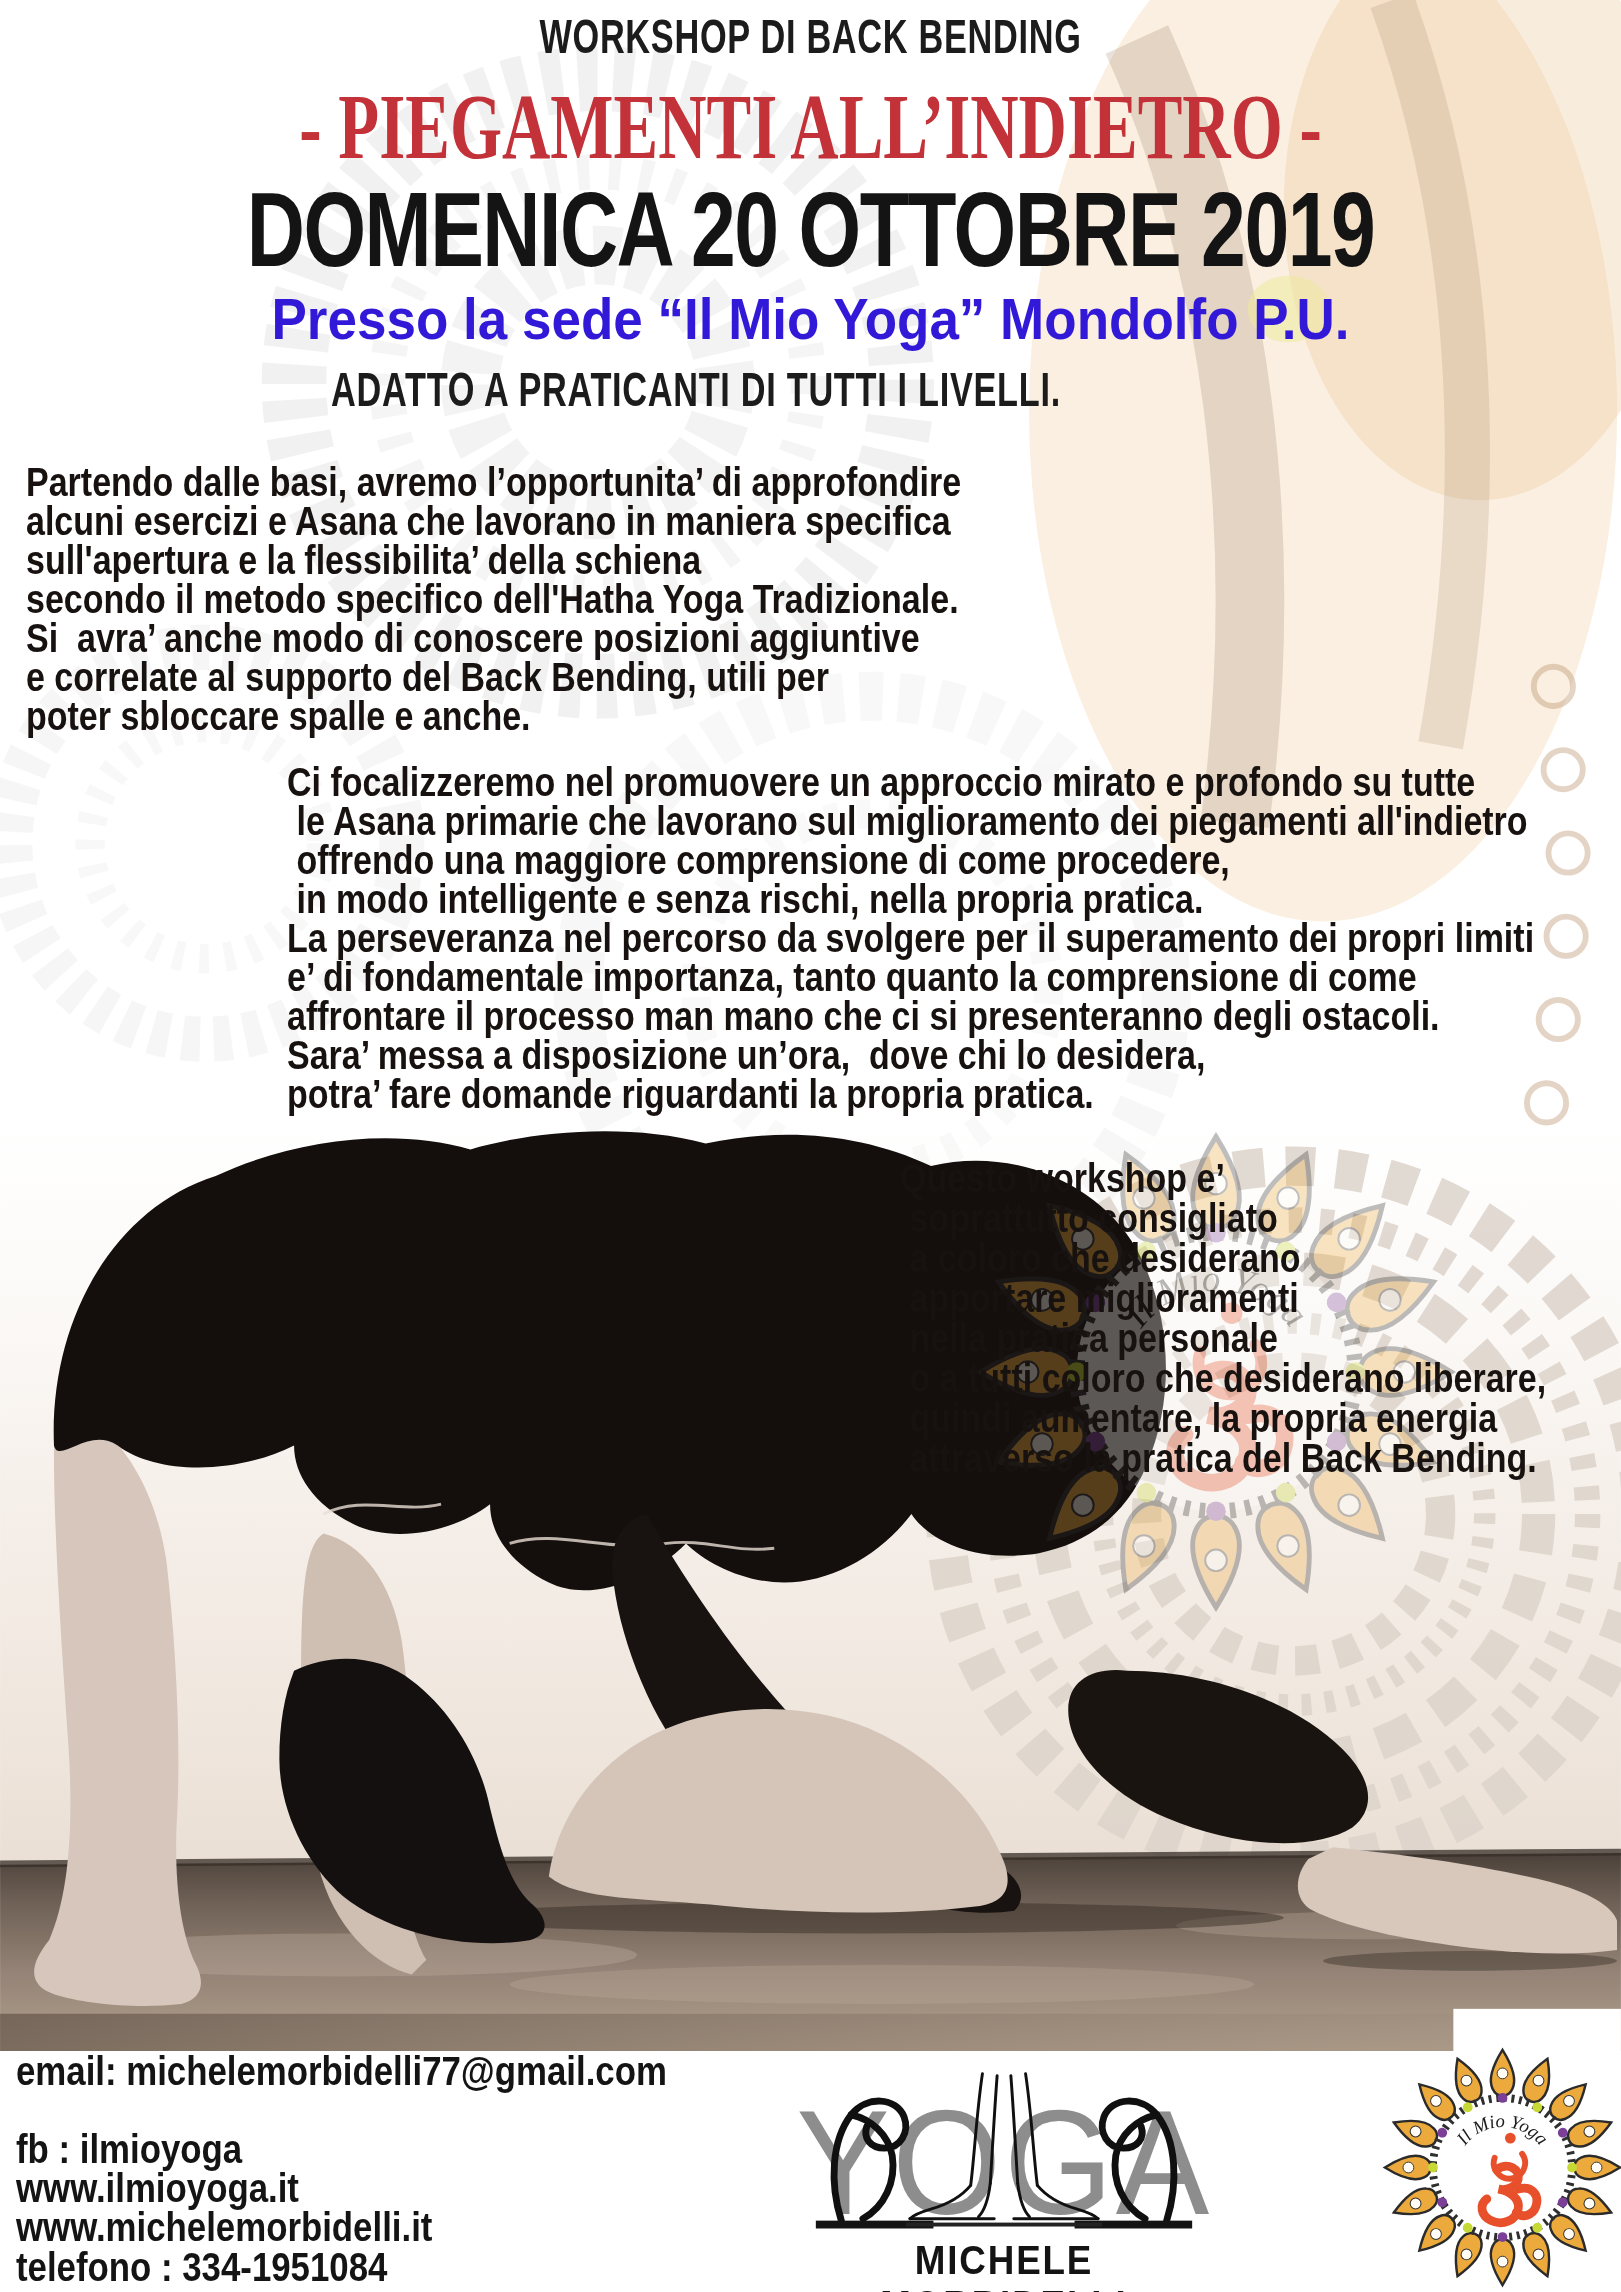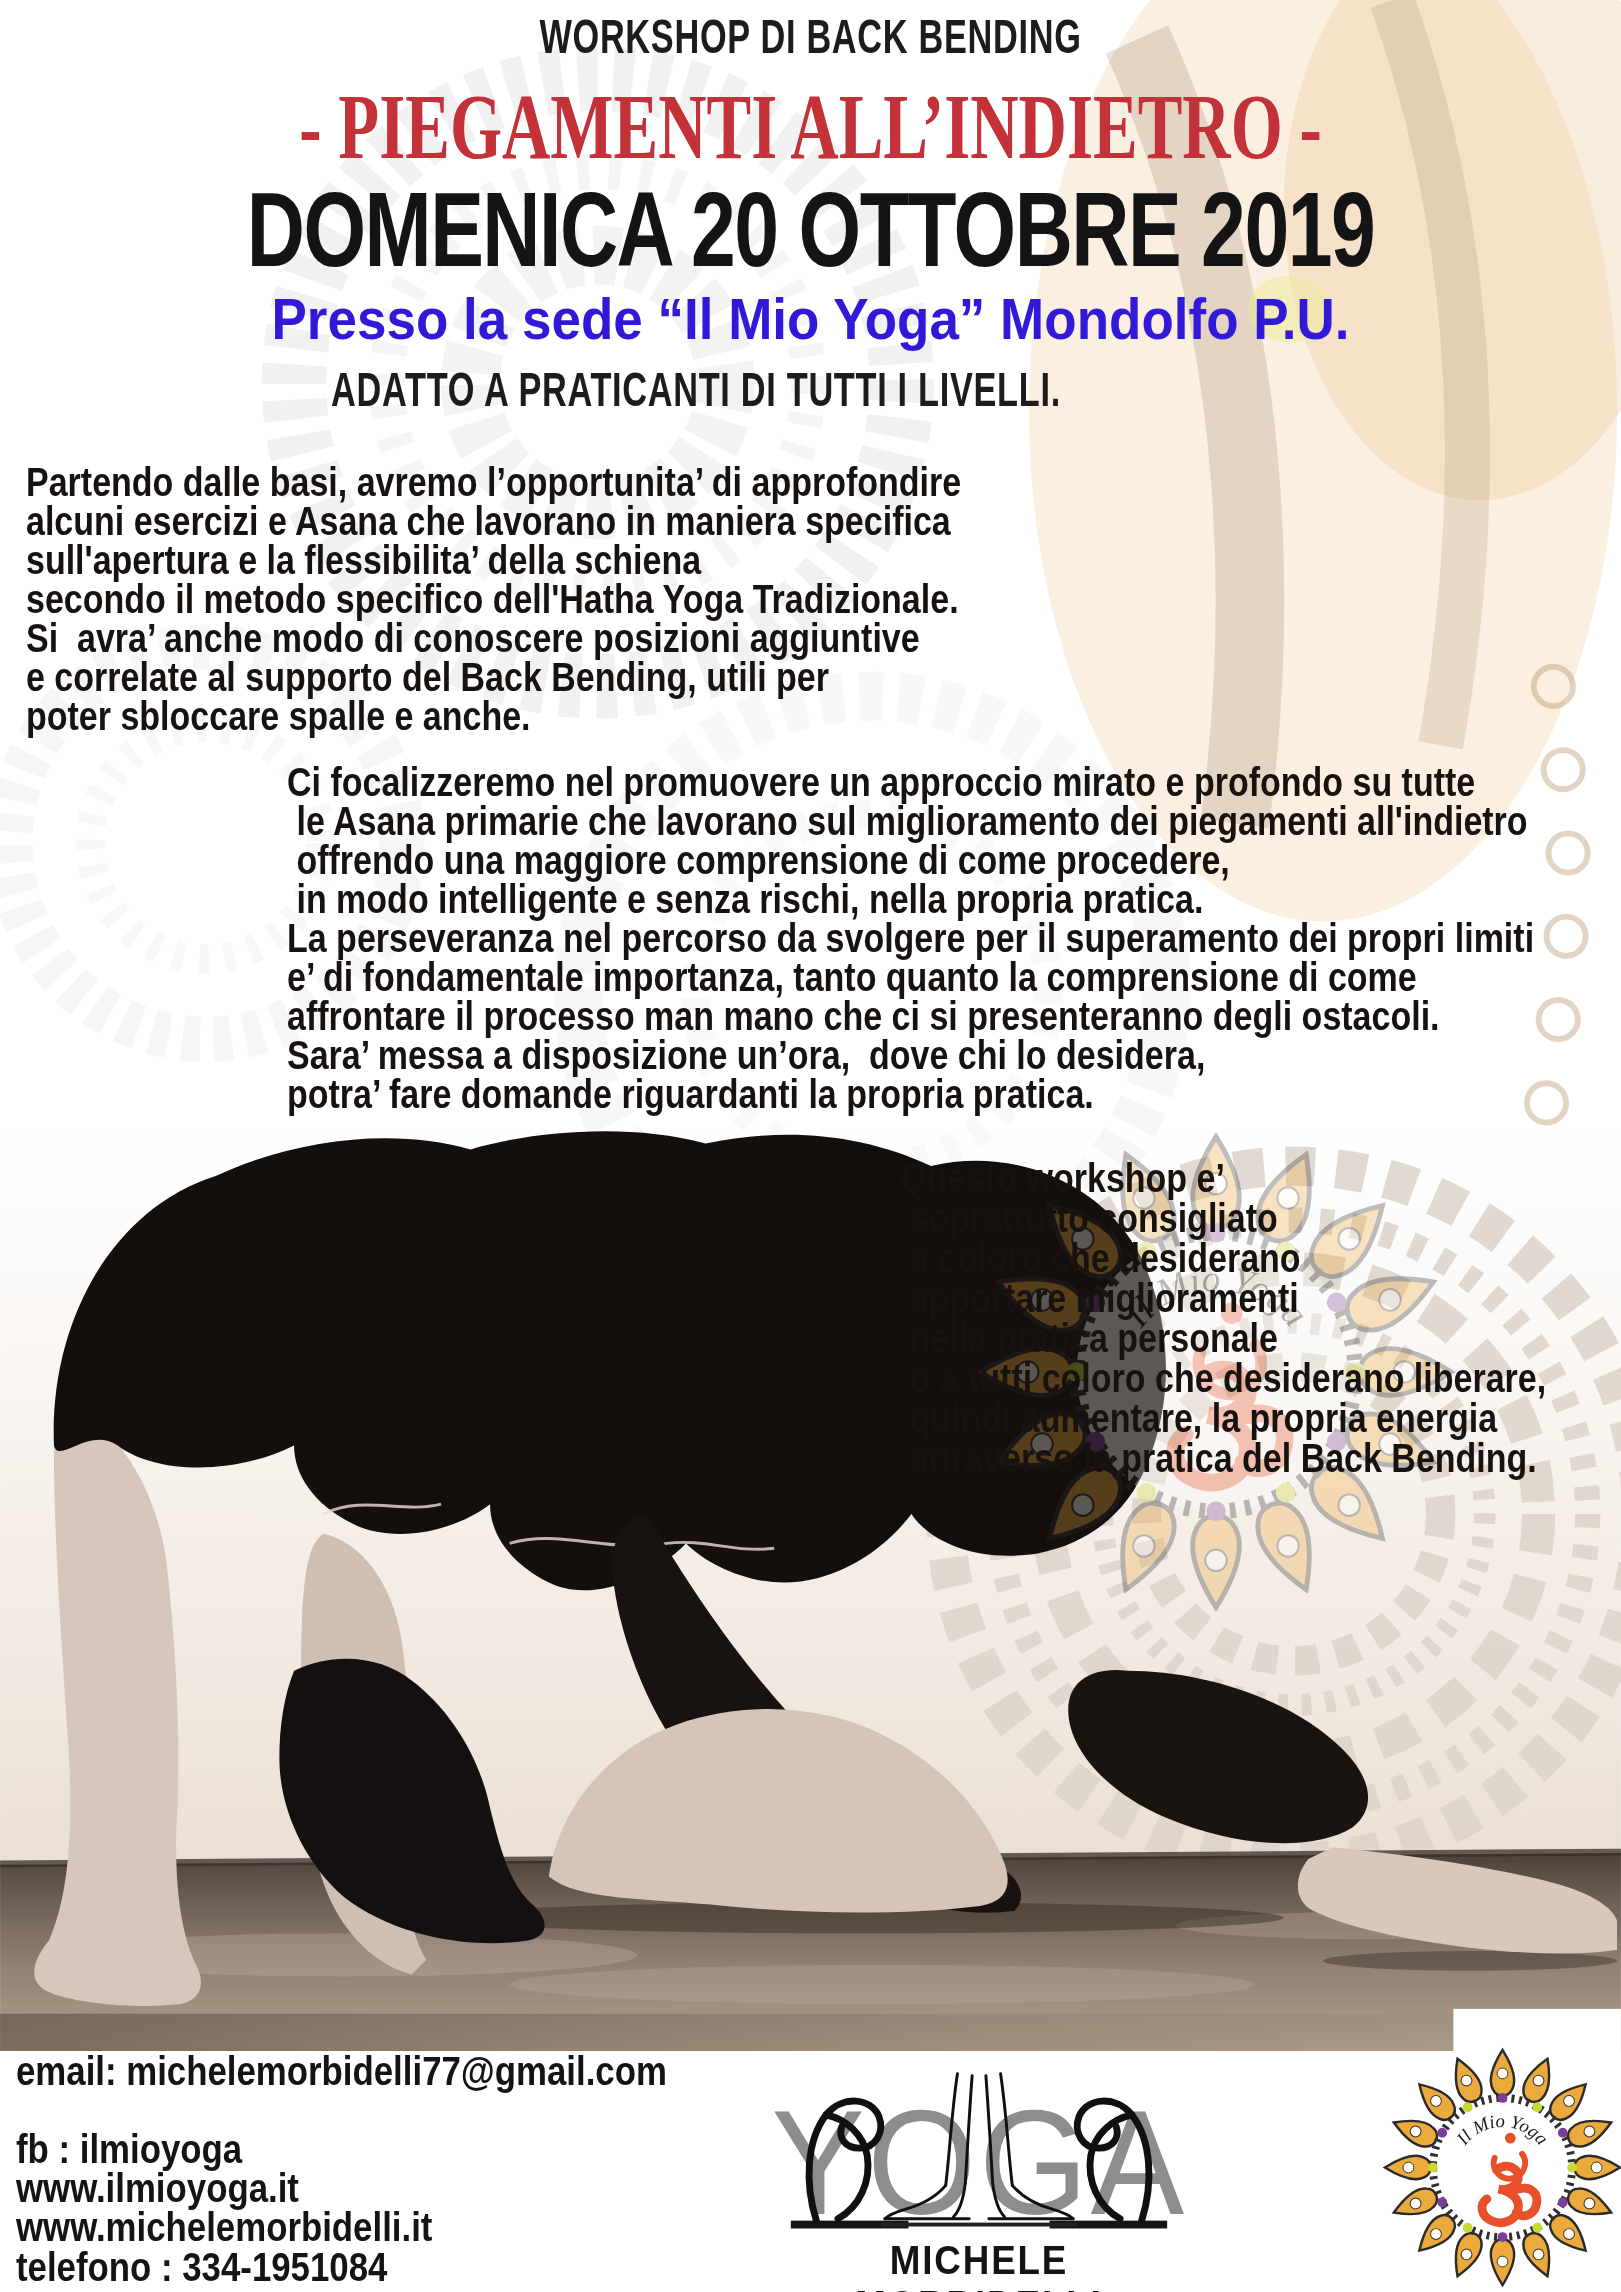--- a/index.html
+++ b/index.html
@@ -17,21 +17,21 @@
             transform:scaleX(.70);transform-origin:center top;letter-spacing:1px;}
   
   .para{font-size:40px;font-weight:700;color:#17120f;line-height:39px;white-space:pre-wrap;
         transform:scaleX(.85);transform-origin:left top;}
   .p1{left:25.5px;top:463px;width:1294px;}
   .p2{left:287px;top:763px;width:1529px;}
   .p3{left:900px;top:1158px;width:882px;line-height:40px;}
   
   .contact{font-size:40px;font-weight:700;color:#141414;white-space:pre;transform:scaleX(.87);transform-origin:left top;}
   
-  .yogalogo{left:734px;top:2056px;width:490px;height:235px;}
+  .yogalogo{left:759px;top:2056px;width:490px;height:235px;}
   .yoga-word{position:absolute;left:0;top:33px;width:490px;text-align:center;font-size:149px;font-weight:400;
              color:#8d8d8d;letter-spacing:2.9px;transform:scaleX(.94);transform-origin:center top;line-height:147px;}
   .teacher{position:absolute;left:88px;top:182px;width:314px;text-align:center;font-size:40px;font-weight:700;
            color:#141414;letter-spacing:2px;transform:scaleX(.92);transform-origin:center top;}
   .figsvg{position:absolute;left:0;top:0;}
   svg{display:block;}
 </style>
 </head>
 <body>
 

